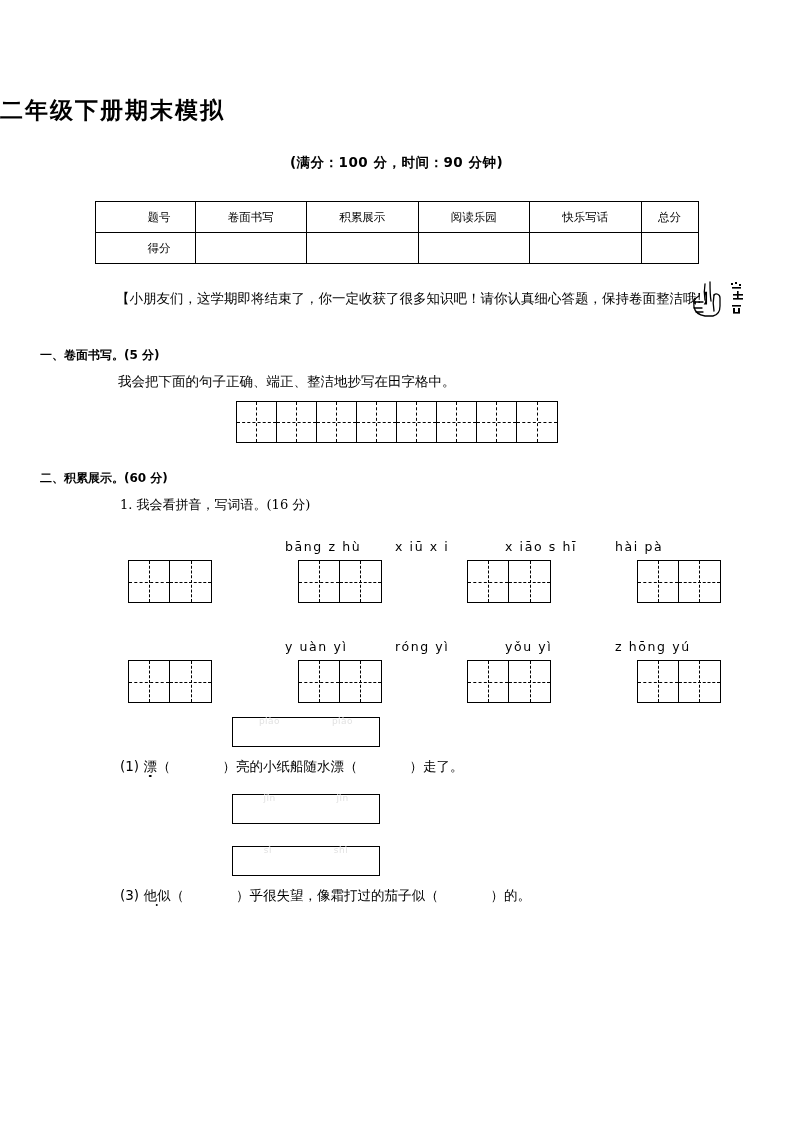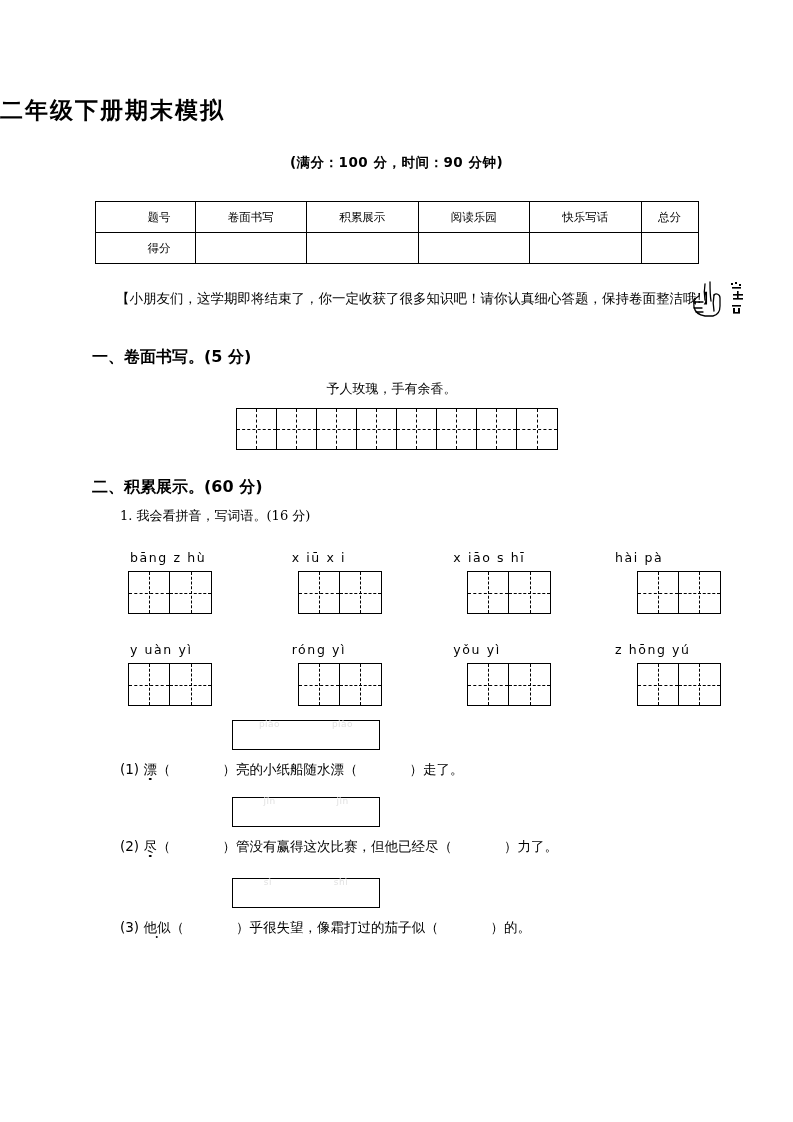--- a/index.html
+++ b/index.html
@@ -66,22 +66,22 @@
     right: -18px;
     top: -8px;
     width: 62px;
     height: 46px;
   }
 
   
   .sec-head {
     font-family: "DejaVu Sans", "Liberation Sans", sans-serif;
     font-weight: bold;
-    font-size: 16px;
-    margin-left: 92px;
+    font-size: 12px;
+    margin-left: 40px;
   }
   .sec-body {
     font-family: "DejaVu Sans", "Liberation Sans", sans-serif;
     font-size: 13.5px;
     margin-left: 118px;
   }
   .sec-serif {
     font-family: "DejaVu Serif", "Liberation Serif", serif;
     font-size: 13px;
   }
@@ -138,21 +138,21 @@
   }
   .word-box .cell::after {
     content: "";
     position: absolute;
     top: 0; bottom: 0; left: 50%;
     border-left: 1px dashed #000;
   }
 
   .pinyin-row {
     display: flex;
-    justify-content: space-between;
+    justify-content: flex-end;
     margin: 0 68px 0 130px;
     font-family: "DejaVu Sans", "Liberation Sans", sans-serif;
     font-size: 12.5px;
     letter-spacing: 1.6px;
   }
   .pinyin-row .pin { width: 110px; text-align: left; }
 
   
   .choice-box {
     width: 148px;
@@ -244,21 +244,21 @@
         <rect x="44" y="20" width="10" height="1.6"></rect>
         <rect x="43" y="27" width="9" height="1.6"></rect>
         <rect x="44" y="30" width="2" height="5"></rect>
         <rect x="49" y="30" width="2" height="5"></rect>
         <rect x="44" y="34" width="7" height="1.6"></rect>
       </g>
     </svg>
   </div>
 
   <div class="sec-head" style="margin-top:36px">一、卷面书写。(5 分)</div>
-  <div class="sentence-line">予人玫瑰，手有余香。</div>
+  <div class="sec-body" style="margin-top:9px">我会把下面的句子正确、端正、整洁地抄写在田字格中。</div>
 
   <div class="tzg-row">
     <div class="tzg">
       <div class="cell"></div>
       <div class="cell"></div>
       <div class="cell"></div>
       <div class="cell"></div>
       <div class="cell"></div>
       <div class="cell"></div>
       <div class="cell"></div>
@@ -287,21 +287,21 @@
     <div class="word-box">
       <div class="cell"></div>
       <div class="cell"></div>
     </div>
     <div class="word-box">
       <div class="cell"></div>
       <div class="cell"></div>
     </div>
   </div>
 
-  <div class="pinyin-row" style="margin-top:28px">
+  <div class="pinyin-row" style="margin-top:36px">
     <div class="pin">y uàn  yì</div>
     <div class="pin">róng  yì</div>
     <div class="pin">yǒu   yì</div>
     <div class="pin">z hōng yú</div>
   </div>
   <div class="word-grid-row" style="margin-top:6px">
     <div class="word-box">
       <div class="cell"></div>
       <div class="cell"></div>
     </div>
@@ -330,24 +330,20 @@
     <span>(1)</span>
     <span class="dotted">漂</span>（<span class="gap"></span>）<span>亮的小纸船随水漂</span>（<span class="gap"></span>）<span>走了。</span>
   </div>
 
   <div class="choice-box" style="margin-top:18px">
     <div class="opts">
       <span>jǐn</span>
       <span>jìn</span>
     </div>
   </div>
-  <div class="q-line">
-    <span>(2)</span>
-    <span class="dotted">尽</span>（<span class="gap"></span>）<span>管没有赢得这次比赛，但他已经尽</span>（<span class="gap"></span>）<span>力了。</span>
-  </div>
 
   <div class="choice-box" style="margin-top:22px">
     <div class="opts">
       <span>sì</span>
       <span>shì</span>
     </div>
   </div>
   <div class="q-line">
     <span>(3)</span>
     <span class="dotted">他似</span>（<span class="gap"></span>）<span>乎很失望，像霜打过的茄子似</span>（<span class="gap"></span>）<span>的。</span>

